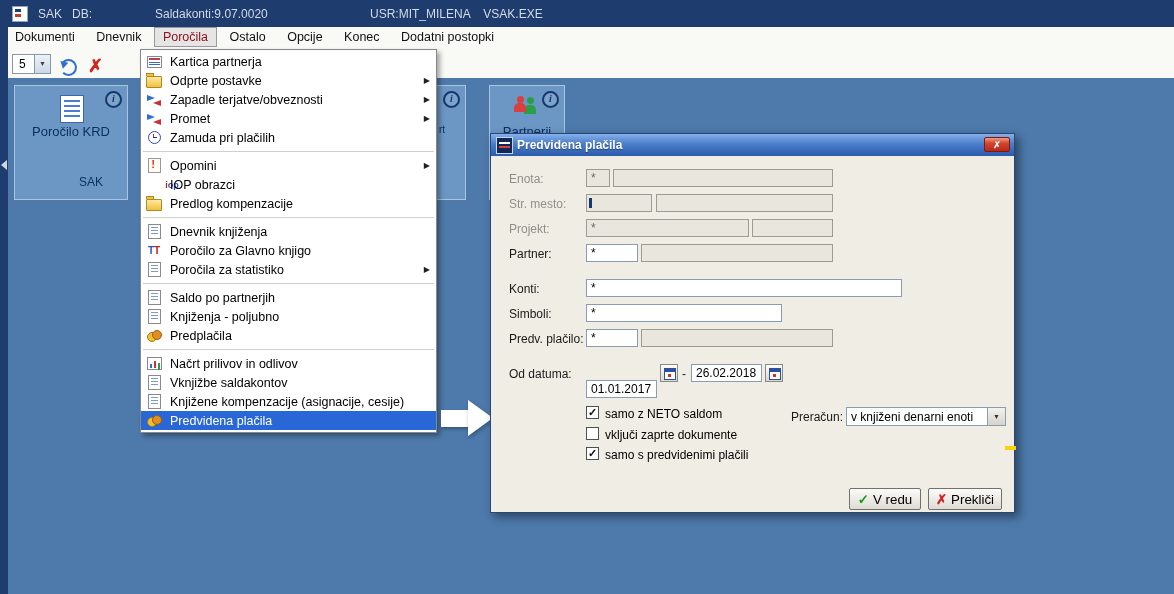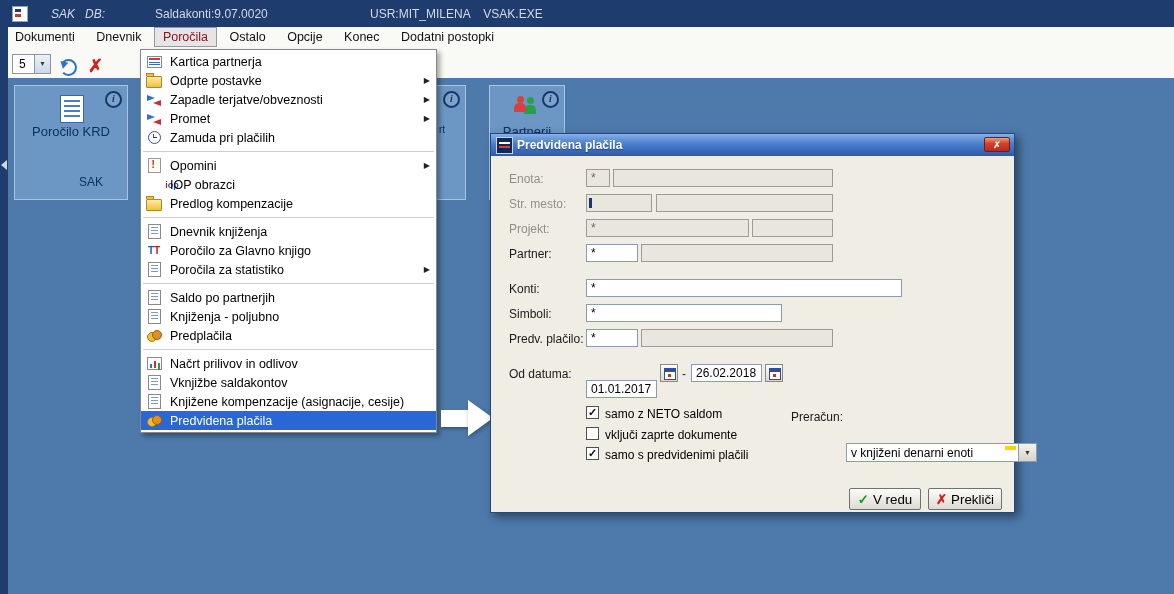--- a/index.html
+++ b/index.html
@@ -8,21 +8,21 @@
 
   
   .left-strip{position:absolute;left:0;top:0;width:8px;height:594px;background:#1e3c6d;z-index:3;}
   .strip-arrow{position:absolute;left:1px;top:160px;width:0;height:0;z-index:4;
     border-top:5px solid transparent;border-bottom:5px solid transparent;border-right:6px solid #cfd8e6;}
 
   
   .titlebar{position:absolute;left:0;top:0;width:100%;height:27px;background:#1e3c6d;color:#d3dae8;
             font-size:12px;z-index:5;}
   .titlebar .txt{position:absolute;top:7px;white-space:pre;}
-  .tb-app{left:51px;font-style:italic;} .tb-version{left:155px;} .tb-user{left:370px;}
+  .tb-app{left:38px;} .tb-version{left:155px;} .tb-user{left:370px;}
   .app-icon{position:absolute;left:12px;top:6px;width:14px;height:14px;background:#fff;border:1px solid #8fa2c0;}
   .app-icon::after{content:"";position:absolute;left:2px;top:2px;width:6px;height:3px;background:#1e3c6d;
                    box-shadow:0 5px 0 #c23a30;}
 
   
   .topband{position:absolute;left:0;top:27px;width:100%;height:51px;background:#f9f9f6;z-index:2;}
   .menubar{position:absolute;left:6px;top:0;height:22px;font-size:12.5px;color:#101010;white-space:nowrap;}
   .mb-item{display:inline-block;padding:3px 9px;}
   .mb-item.active{color:#8a1420;border:1px solid #9a9a9a;background:#e5e5e5;padding:2px 8px;}
   .tb-combo{position:absolute;left:12px;top:27px;width:37px;height:18px;background:#fff;
@@ -132,22 +132,22 @@
       background:linear-gradient(#fdfdfb,#dcd8d0);}
   .calbtn .cal{position:absolute;left:3px;top:3px;width:10px;height:10px;background:#fff;border:1px solid #2a4fa0;}
   .calbtn .cal::before{content:"";position:absolute;left:0;top:0;right:0;height:3px;background:#2a4fa0;}
   .calbtn .cal::after{content:"";position:absolute;left:3px;top:5px;width:3px;height:3px;background:#d03030;}
 
   .cb{position:absolute;width:13px;height:13px;background:#fff;border:1px solid #505050;box-sizing:border-box;
       text-align:center;}
   .cb span{display:block;font-size:11px;font-weight:bold;line-height:11px;color:#111;}
   .cb-label{position:absolute;color:#000;}
 
-  .combo{position:absolute;left:355px;top:273px;width:191px;height:19px;background:#fff;
-      border:1px solid #8a9cb4;box-sizing:border-box;margin-top:36px;}
+  .combo{position:absolute;left:355px;top:273px;width:160px;height:19px;background:#fff;
+      border:1px solid #8a9cb4;box-sizing:border-box;}
   .combo .cval{position:absolute;left:4px;top:2px;white-space:nowrap;}
   .combo .cbtn{position:absolute;right:0;top:0;bottom:0;width:17px;text-align:center;font-size:7px;
       line-height:17px;color:#333;background:linear-gradient(#f4f3ef,#d7d3ca);border-left:1px solid #8a9cb4;}
 
   .dbtn{position:absolute;top:354px;height:22px;box-sizing:border-box;border:1px solid #707070;border-radius:2px;
       background:linear-gradient(#fbfbf9,#dedbd3);display:flex;align-items:center;justify-content:center;gap:4px;}
   .dbtn .gi{color:#18981c;font-weight:bold;}
   .dbtn .ri{color:#cc2424;font-weight:bold;}
 
   .ymark{position:absolute;left:1005px;top:446px;width:11px;height:4px;background:#ffd400;z-index:11;}

